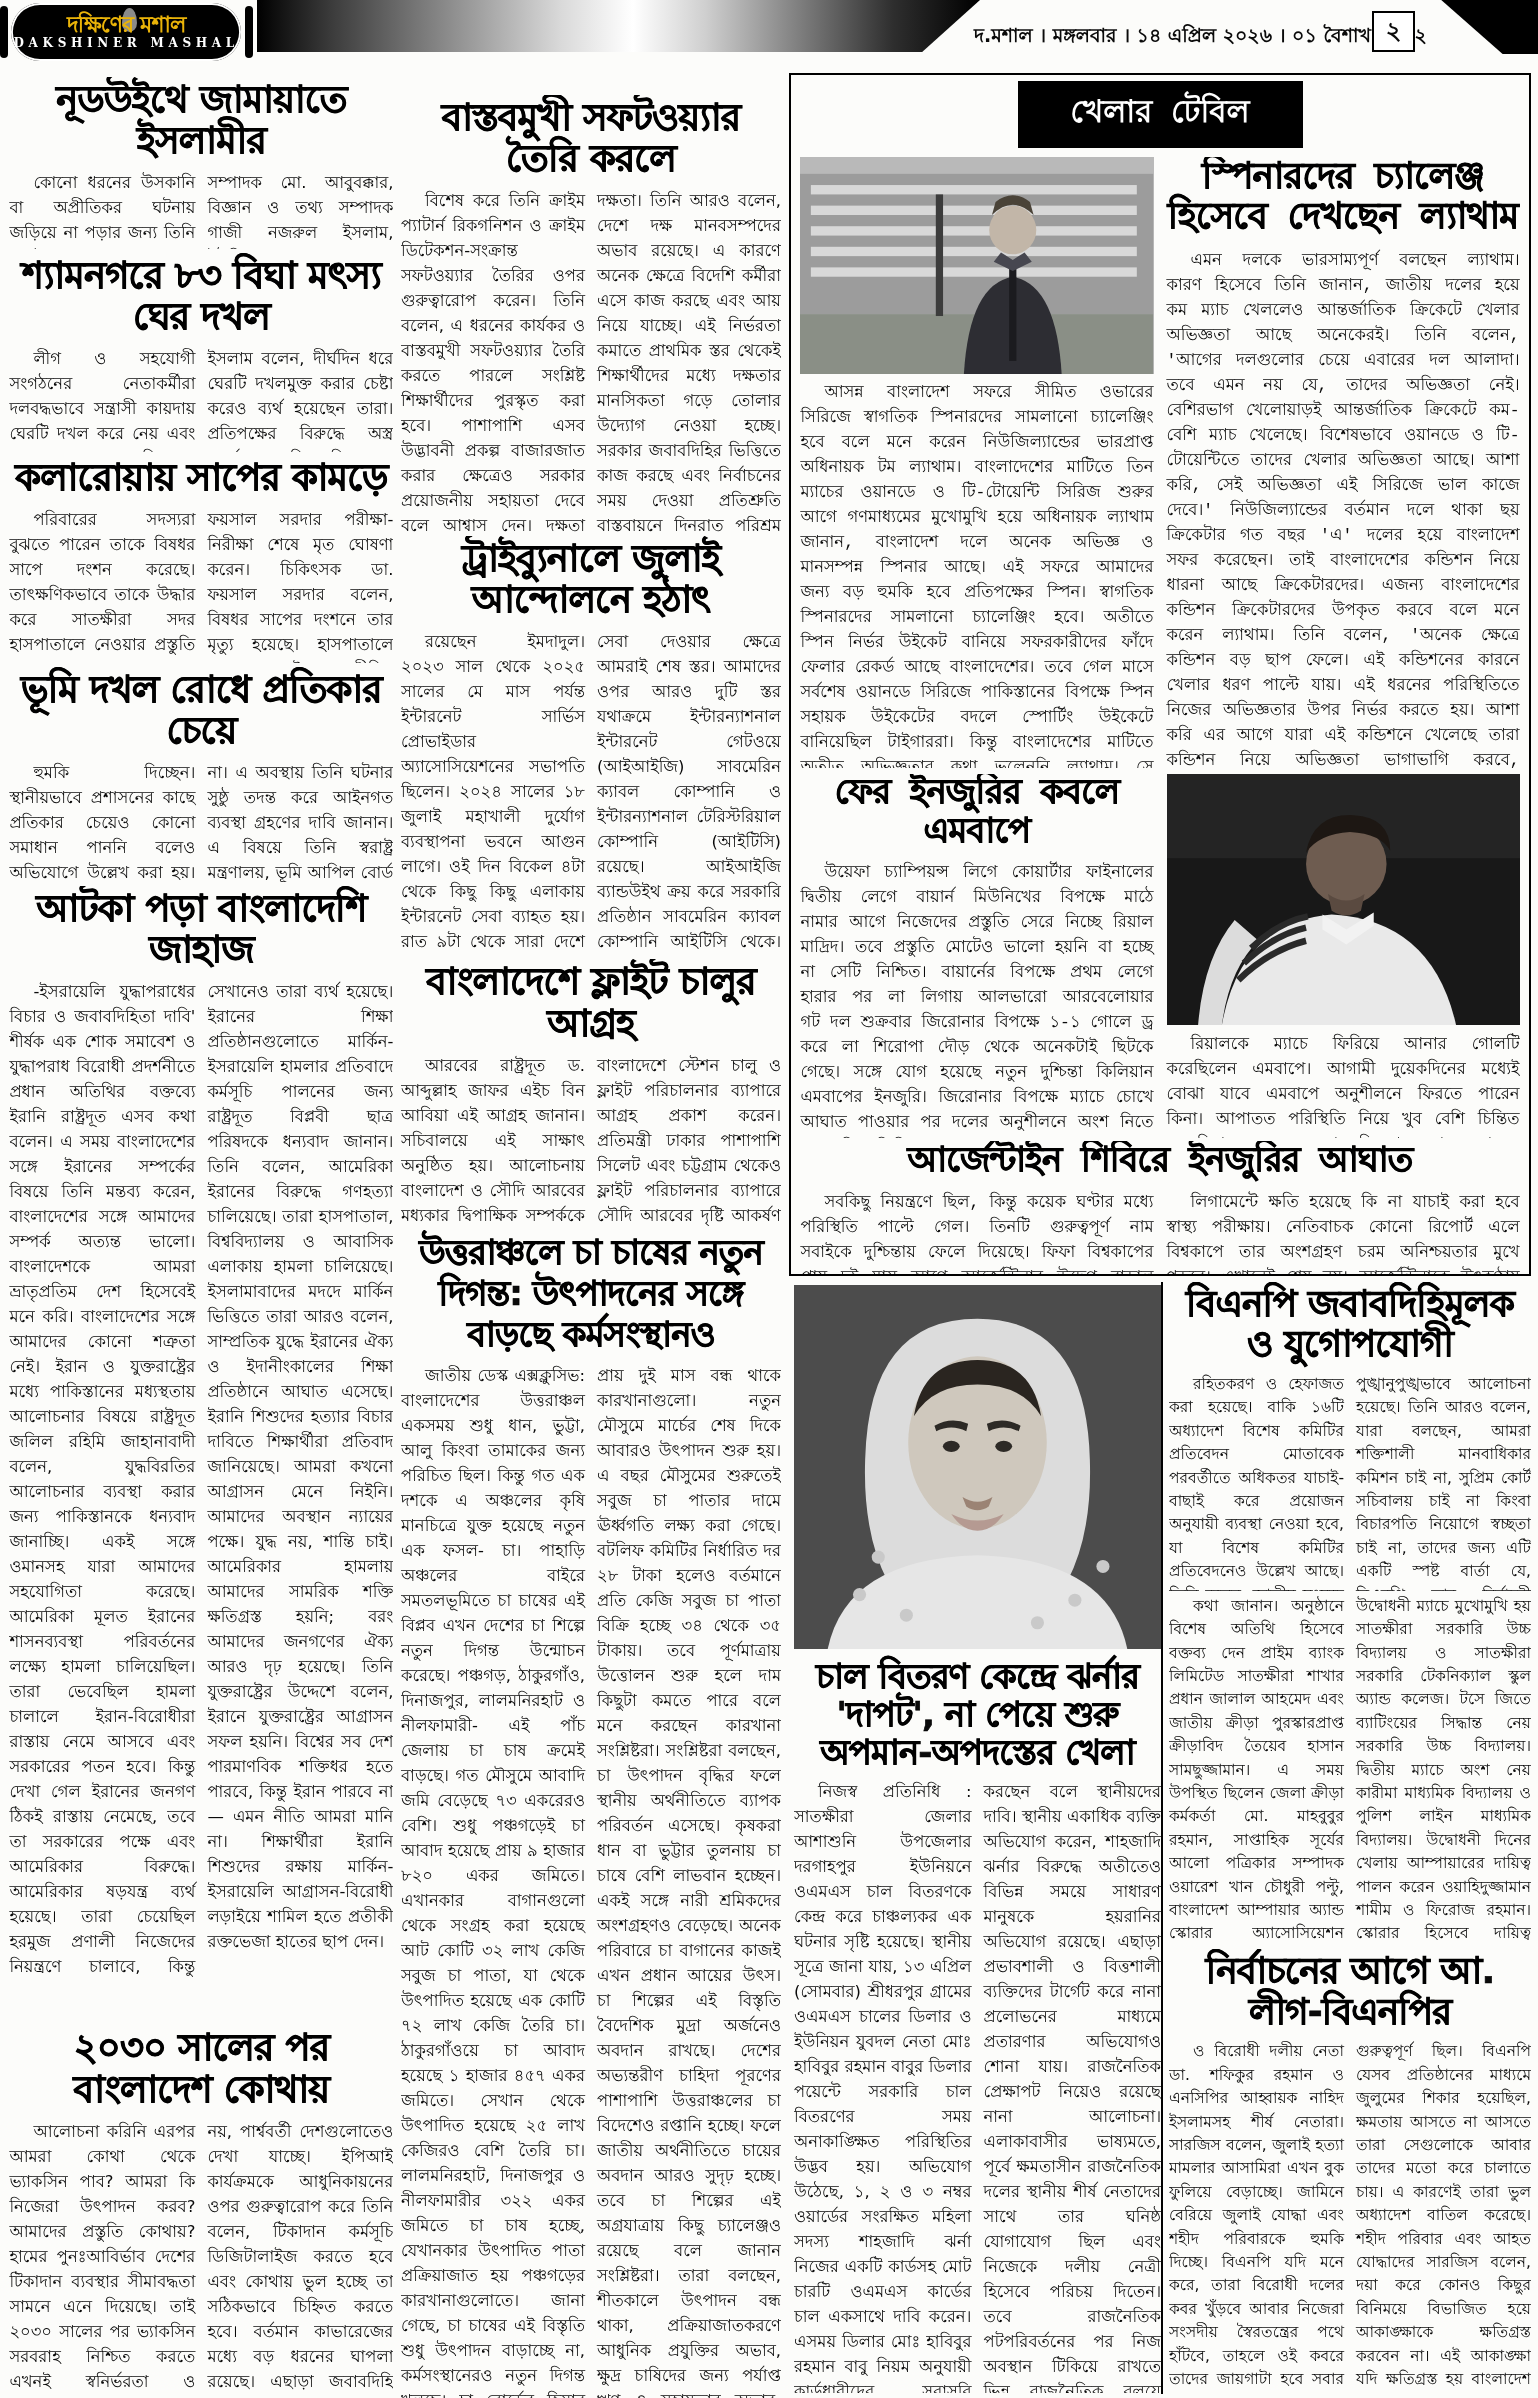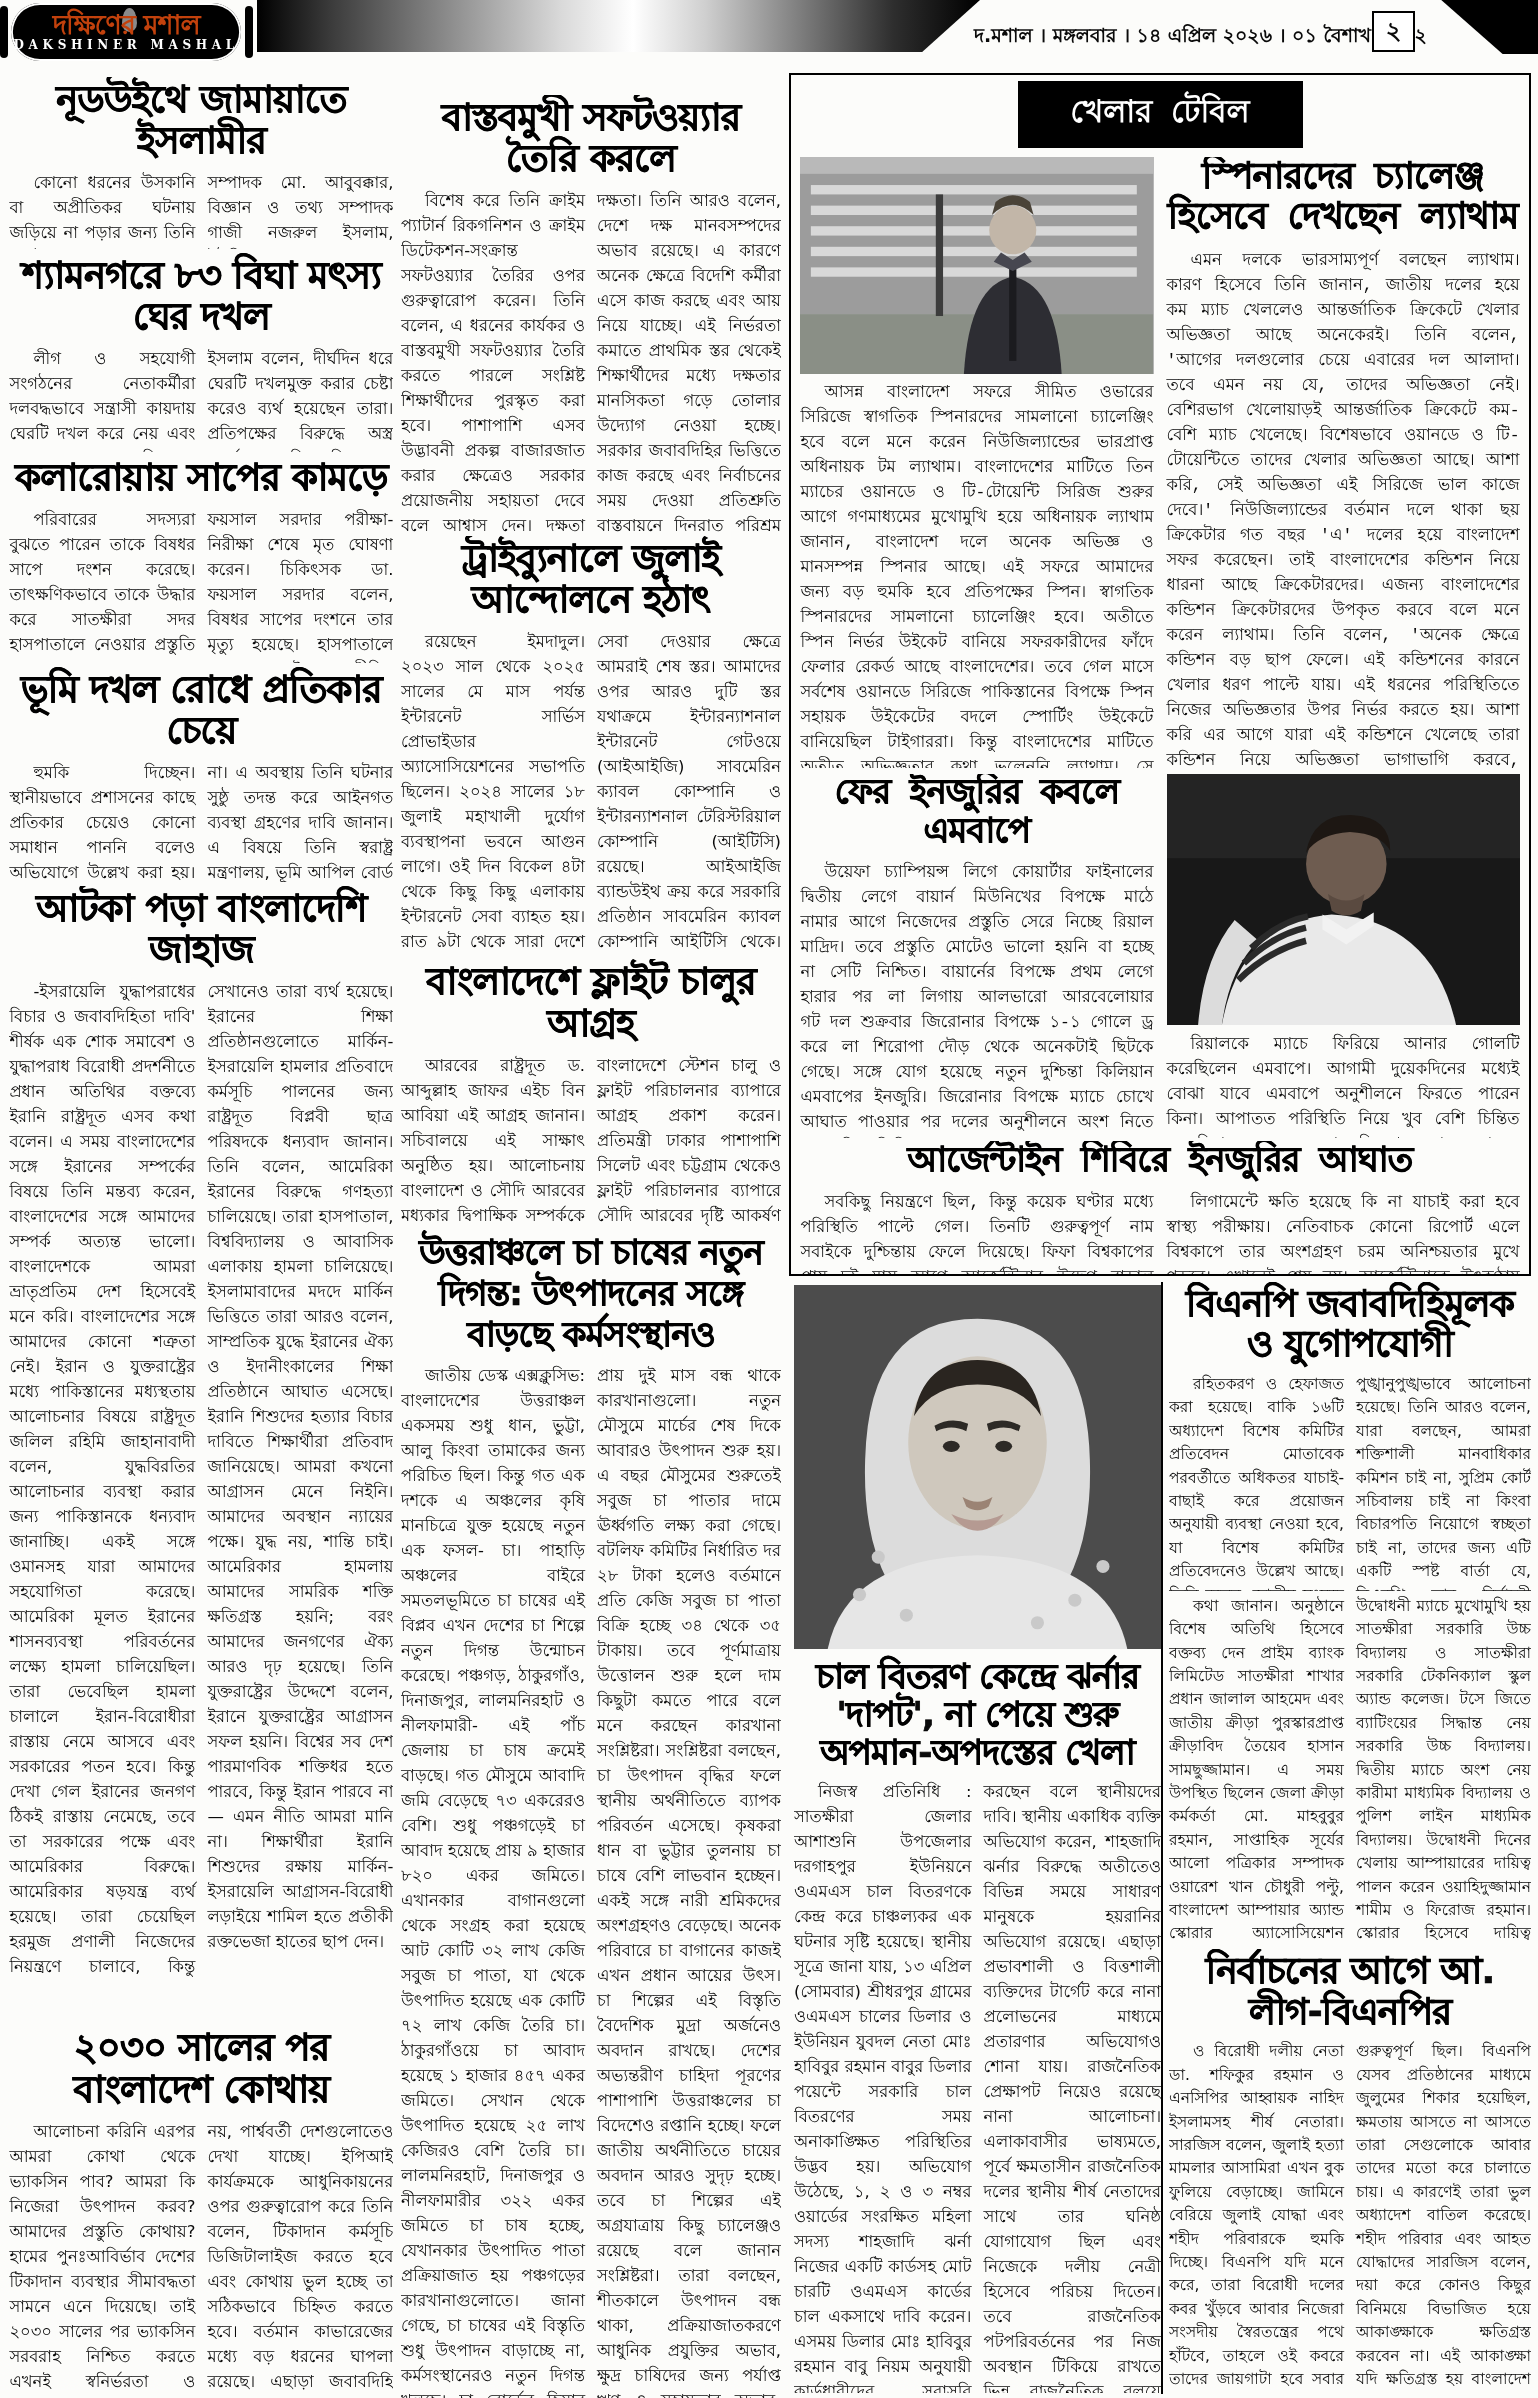--- a/index.html
+++ b/index.html
@@ -2,21 +2,21 @@
 <html style="font-size:15px"><head>
 <meta charset="utf-8">
 <style>
   html,body{margin:0;padding:0;background:#e9e9e9;}
   .page{position:relative;width:1538px;height:2399px;background:#fcfcfa;color:#0a0a0a;
         font-family:"DejaVu Sans","Liberation Sans",sans-serif;overflow:hidden;margin:0 auto;}
   
   .logo-pill{position:absolute;left:11.2px;top:2.8px;width:230px;height:58px;background:#000;
              border-radius:30px;display:flex;flex-direction:column;align-items:center;justify-content:center;
              box-shadow:0 0 0 1.9px #fff inset;}
-  .logo-bn{color:#c2410c;font-size:27px;font-weight:bold;line-height:1;letter-spacing:-0.9px;position:relative;z-index:2;}
+  .logo-bn{color:#eab308;font-size:22px;font-weight:bold;line-height:1;letter-spacing:-0.9px;position:relative;z-index:2;}
   .logo-en{color:#fff;font-size:12px;font-weight:bold;letter-spacing:4.7px;margin-top:0;
            font-family:"DejaVu Serif","Liberation Serif",serif;}
   .flame{position:absolute;left:111px;top:5.6px;width:15px;height:24px;background:#8a8a8a;
          border-radius:50% 50% 50% 50%/62% 62% 38% 38%;z-index:1;}
   .side-pill{position:absolute;top:5.6px;width:8.4px;height:52px;background:#000;border-radius:5.6px;}
   .side-pill.l{left:0;}
   .side-pill.r{left:245px;}
   .grad-band{position:absolute;left:257px;top:0;width:723px;height:52px;
              background:linear-gradient(90deg,#000 0%,#3a3a3a 10%,#d9d9d9 42%,#fff 52%,#cfcfcf 62%,#2e2e2e 88%,#000 100%);
              clip-path:polygon(0 0,100% 0,92% 100%,0 100%);}

